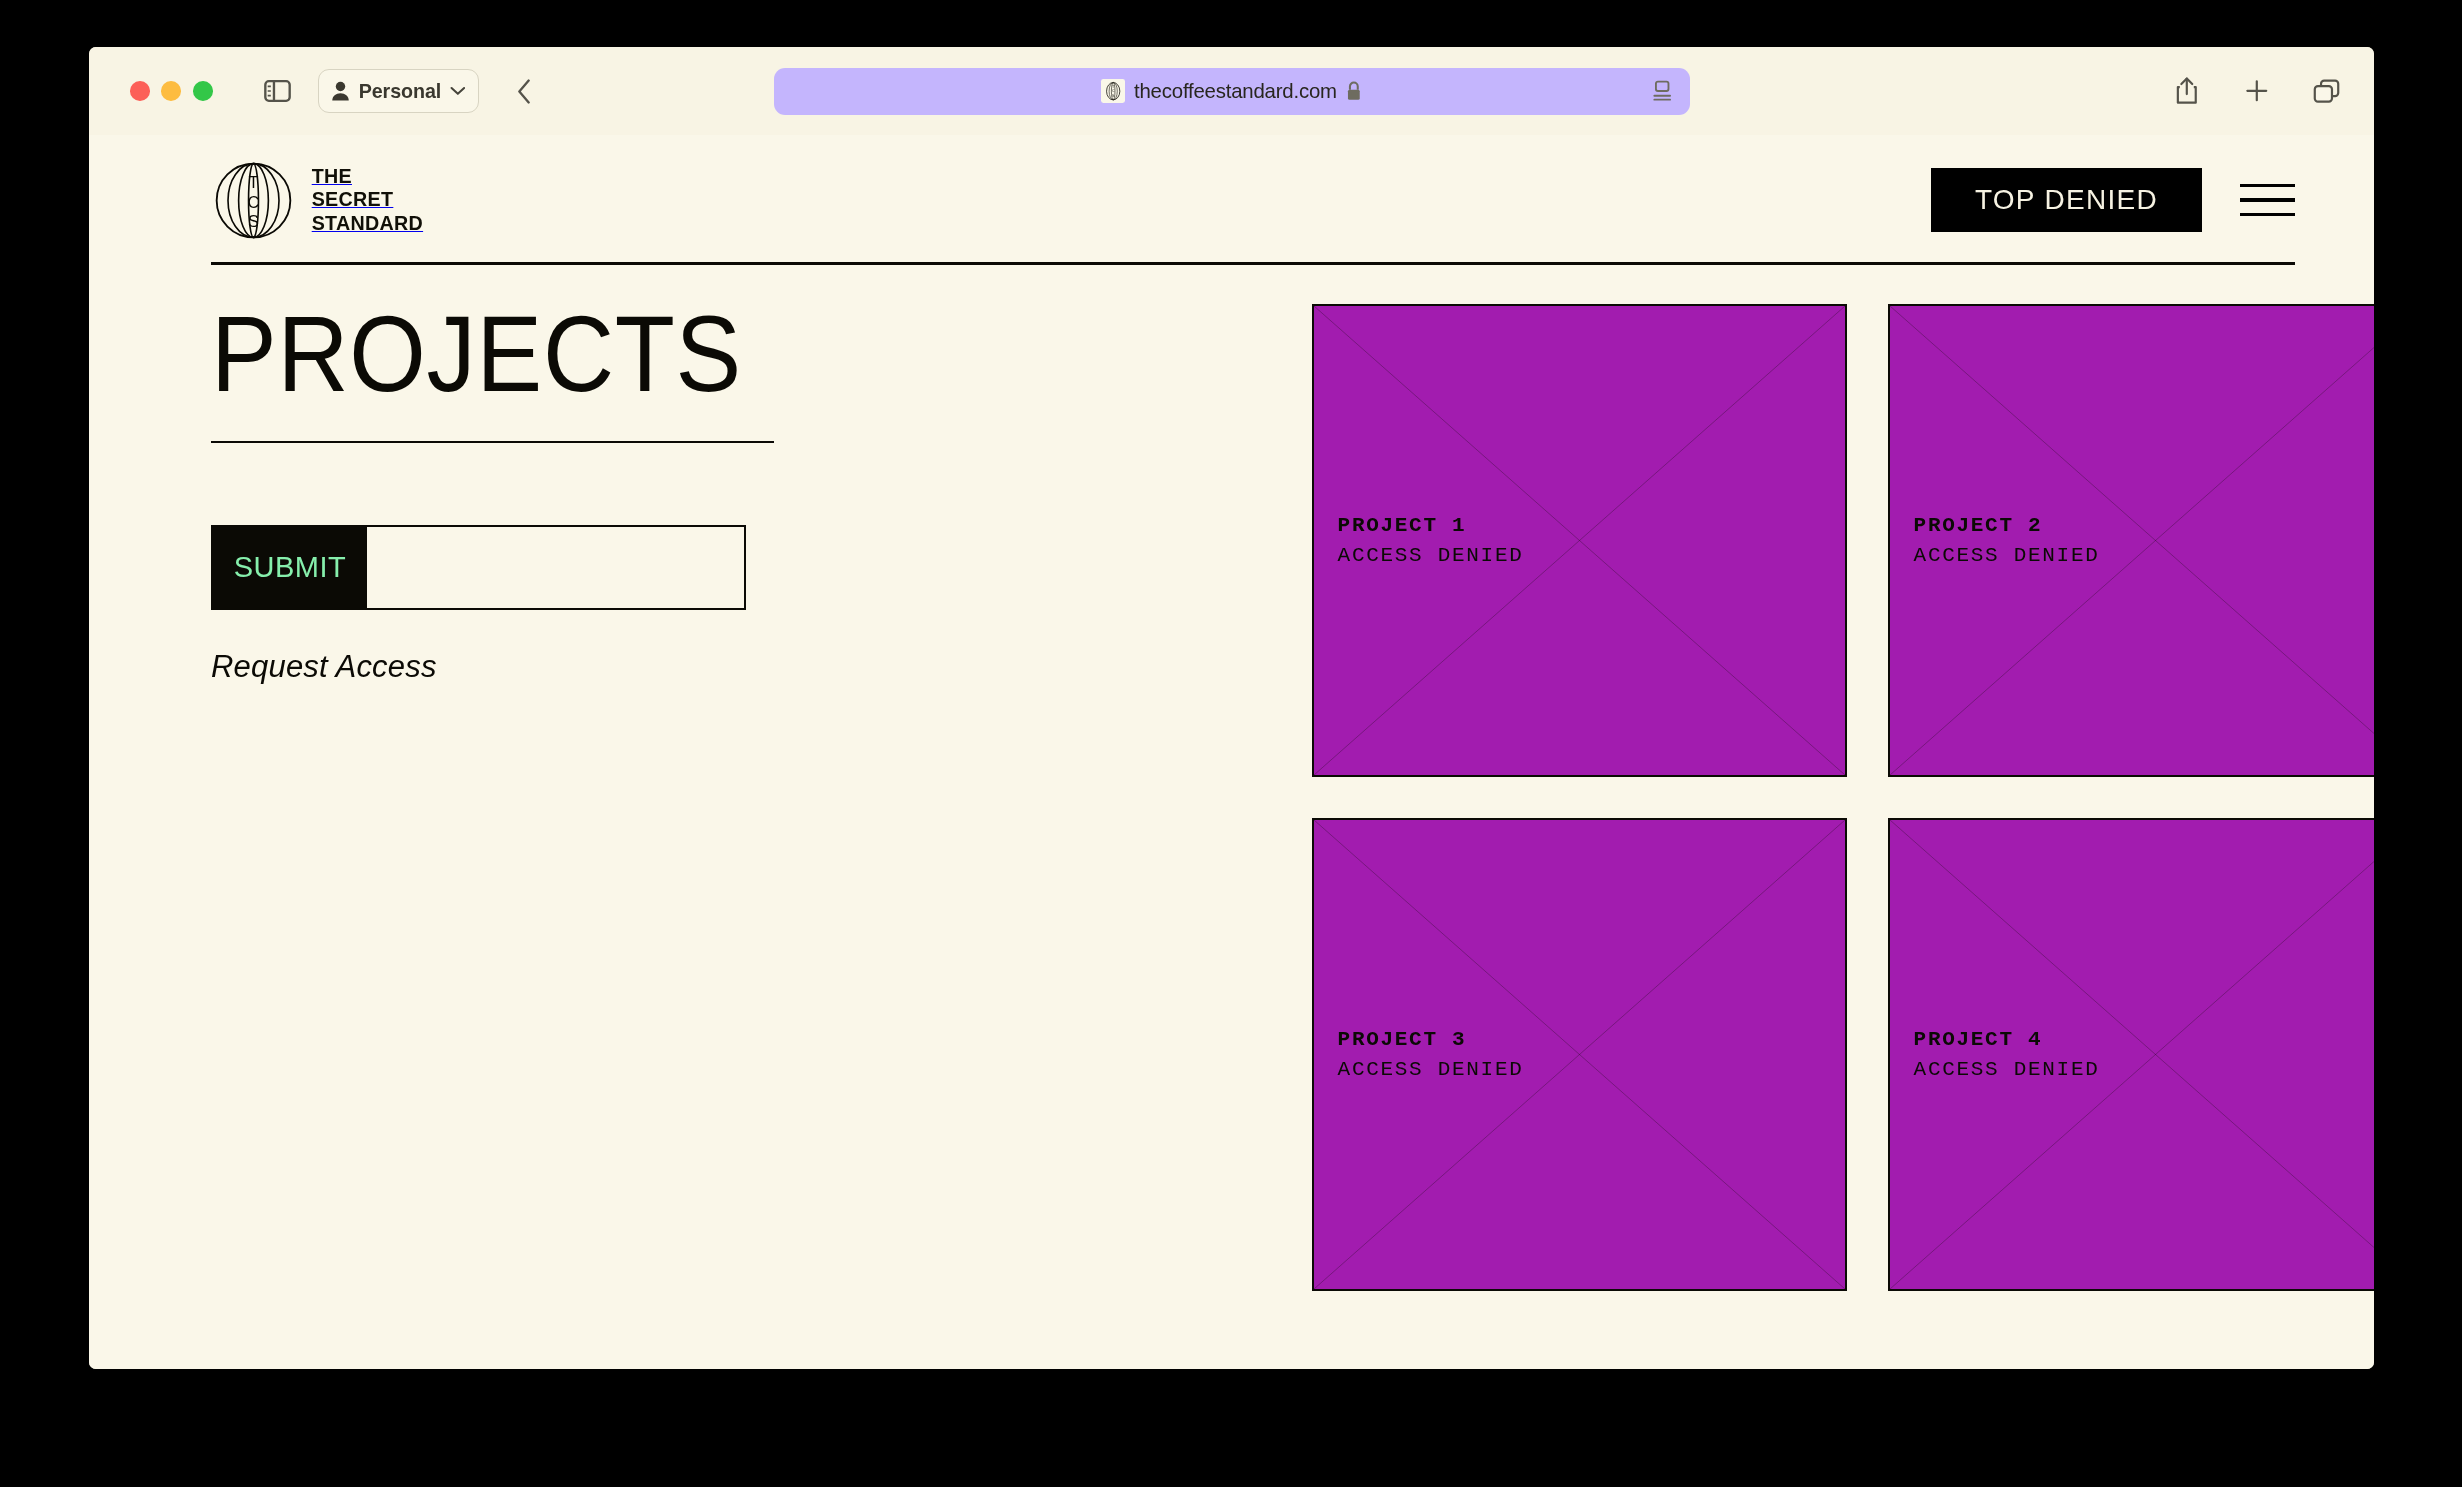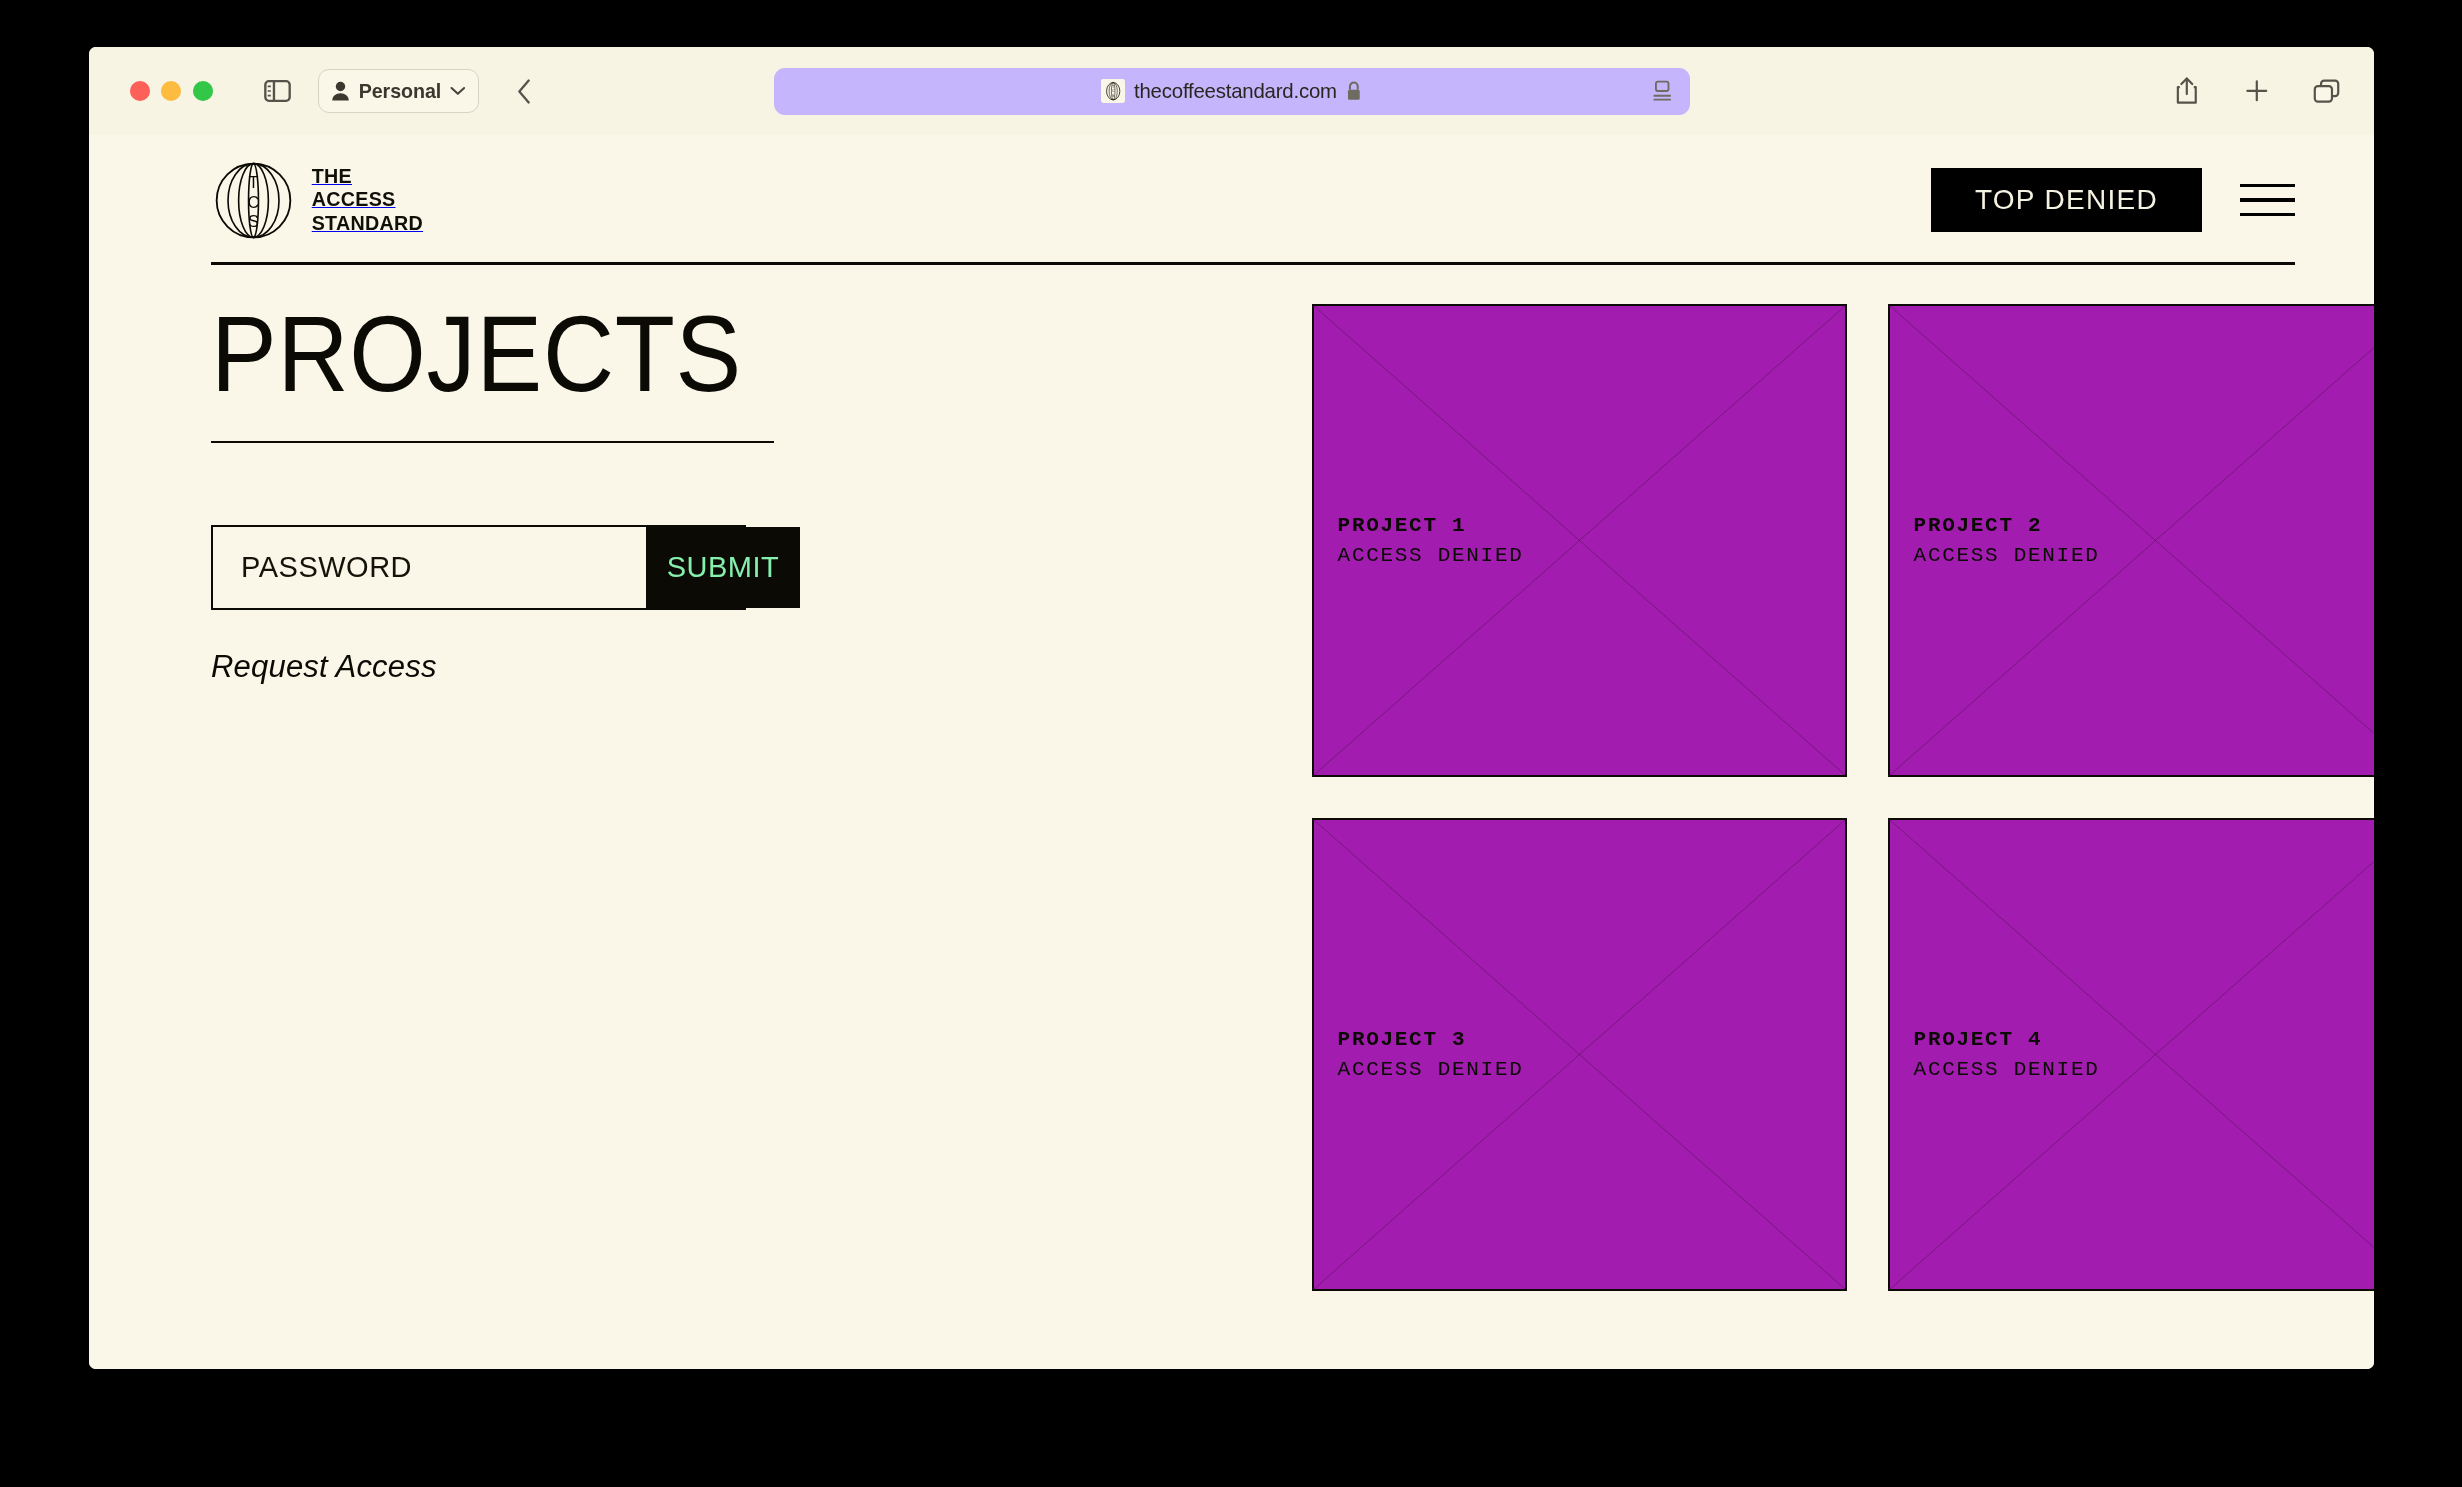--- a/index.html
+++ b/index.html
@@ -422,21 +422,21 @@
           <circle cx="60" cy="60" r="52" fill="none" stroke="#0B0A05" stroke-width="2.6"></circle>
           <ellipse cx="60" cy="60" rx="36" ry="52" fill="none" stroke="#0B0A05" stroke-width="2.3"></ellipse>
           <ellipse cx="60" cy="60" rx="21" ry="52" fill="none" stroke="#0B0A05" stroke-width="2.3"></ellipse>
           <ellipse cx="60" cy="60" rx="7" ry="52" fill="none" stroke="#0B0A05" stroke-width="2.3"></ellipse>
           <text x="60" y="42" font-size="23" text-anchor="middle" fill="#0B0A05" font-family="Liberation Sans, sans-serif">T</text>
           <text x="60" y="70" font-size="23" text-anchor="middle" fill="#0B0A05" font-family="Liberation Sans, sans-serif">C</text>
           <text x="60" y="98" font-size="23" text-anchor="middle" fill="#0B0A05" font-family="Liberation Sans, sans-serif">S</text>
         </svg>
         <span class="brand-words">
           <span>THE</span>
-          <span>ACCESS</span>
+          <span>SECRET</span>
           <span>STANDARD</span>
         </span>
       </a>
 
       <div class="header-right">
         <button class="top-secret-btn">TOP DENIED</button>
         <div class="hamburger">
           <i></i>
           <i></i>
           <i></i>
@@ -446,21 +446,20 @@
       <div class="header-rule"></div>
     </div>
 
     <div class="main">
 
       <div class="col-left">
         <h1 class="page-title">PROJECTS</h1>
         <div class="title-rule"></div>
 
         <form class="form-row">
-          <input class="pw-input" type="text" placeholder="PASSWORD" style="">
           <button class="submit-btn" type="submit">SUBMIT</button>
         </form>
 
         <a class="request-access" href="#">Request Access</a>
       </div>
 
       <div class="col-right">
 
         <div class="project-card">
           <svg class="x-lines" viewBox="0 0 100 100" preserveAspectRatio="none">

